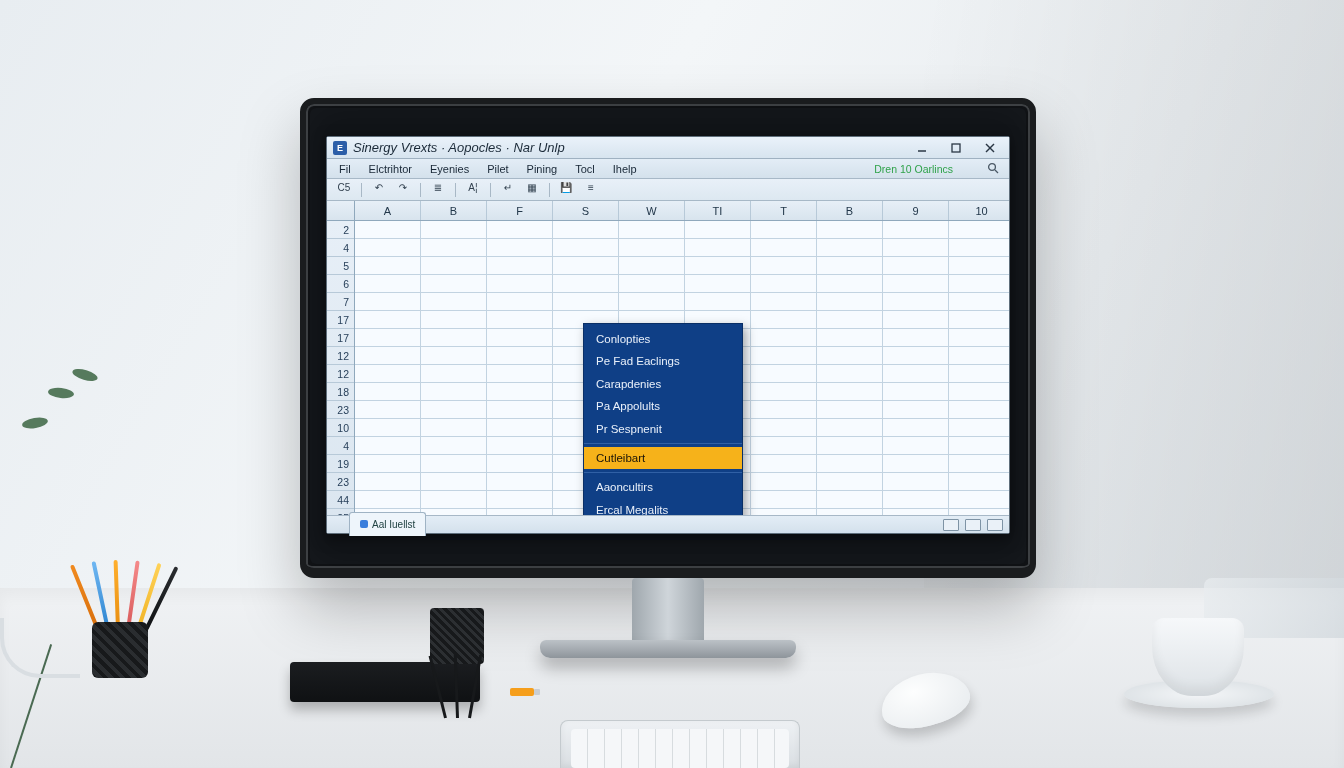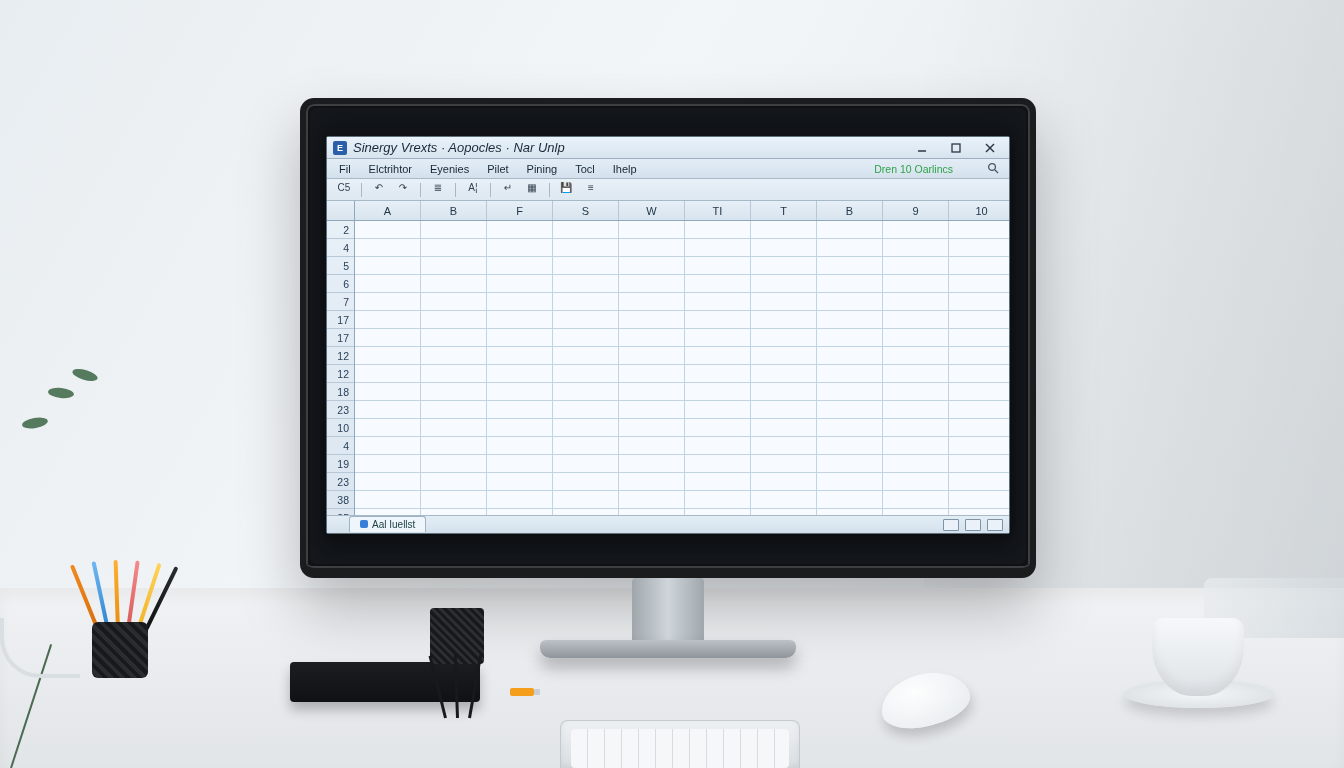--- a/index.html
+++ b/index.html
@@ -153,21 +153,21 @@
     background:#f6b21a; color:#1a1408;
   }
   .context-menu .div{ height:1px; background:#3060a5; margin:3px 0;}
 
   .statusbar{
     height:18px; display:flex; align-items:center;
     background:linear-gradient(to bottom,#e3edf6,#d4e1ec);
     border-top:1px solid #a7b8c7;
   }
   .sheet-tab{
-    margin-left:22px; height:16px; padding:0 10px;
+    margin-left:22px; height:24px; padding:0 10px;
     background:#eef5fb; border:1px solid #9fb3c4; border-bottom:none;
     border-radius:3px 3px 0 0;
     display:flex; align-items:center; gap:4px;
     font-size:10px; color:#244; position:relative; top:-1px;text-align:center;
   }
   .sheet-tab .dot{ width:8px;height:8px; background:#3a7edc; border-radius:2px;}
   .status-right{ margin-left:auto; display:flex; gap:6px; padding-right:6px;}
   .status-right .sb{ width:16px; height:12px; border:1px solid #7e93a5; background:#eaf1f8; border-radius:1px;}
 
   
@@ -371,26 +371,38 @@
               <div class="rh">17</div>
               <div class="rh">17</div>
               <div class="rh">12</div>
               <div class="rh">12</div>
               <div class="rh">18</div>
               <div class="rh">23</div>
               <div class="rh">10</div>
               <div class="rh">4</div>
               <div class="rh">19</div>
               <div class="rh">23</div>
-              <div class="rh">38</div>
+              <div class="rh">44</div>
               <div class="rh">25</div>
             </div>
           <div class="cells"></div>
         </div>
 
+        <div class="context-menu" id="ctx-menu">
+            <div class="mi">Conlopties</div>
+            <div class="mi">Pe Fad Eaclings</div>
+            <div class="mi">Carapdenies</div>
+            <div class="mi">Pa Appolults</div>
+            <div class="mi">Pr Sespnenit</div>
+            <div class="div"></div>
+            <div class="mi hl">Cutleibart</div>
+            <div class="div"></div>
+            <div class="mi">Aaoncultirs</div>
+            <div class="mi">Ercal Megalits</div>
+          </div>
       </div>
 
       <div class="statusbar">
         <div class="sheet-tab">
           <span class="dot"></span>
           <span>Aal Iuellst</span>
         </div>
         <div class="status-right">
           <div class="sb"></div>
           <div class="sb"></div>

